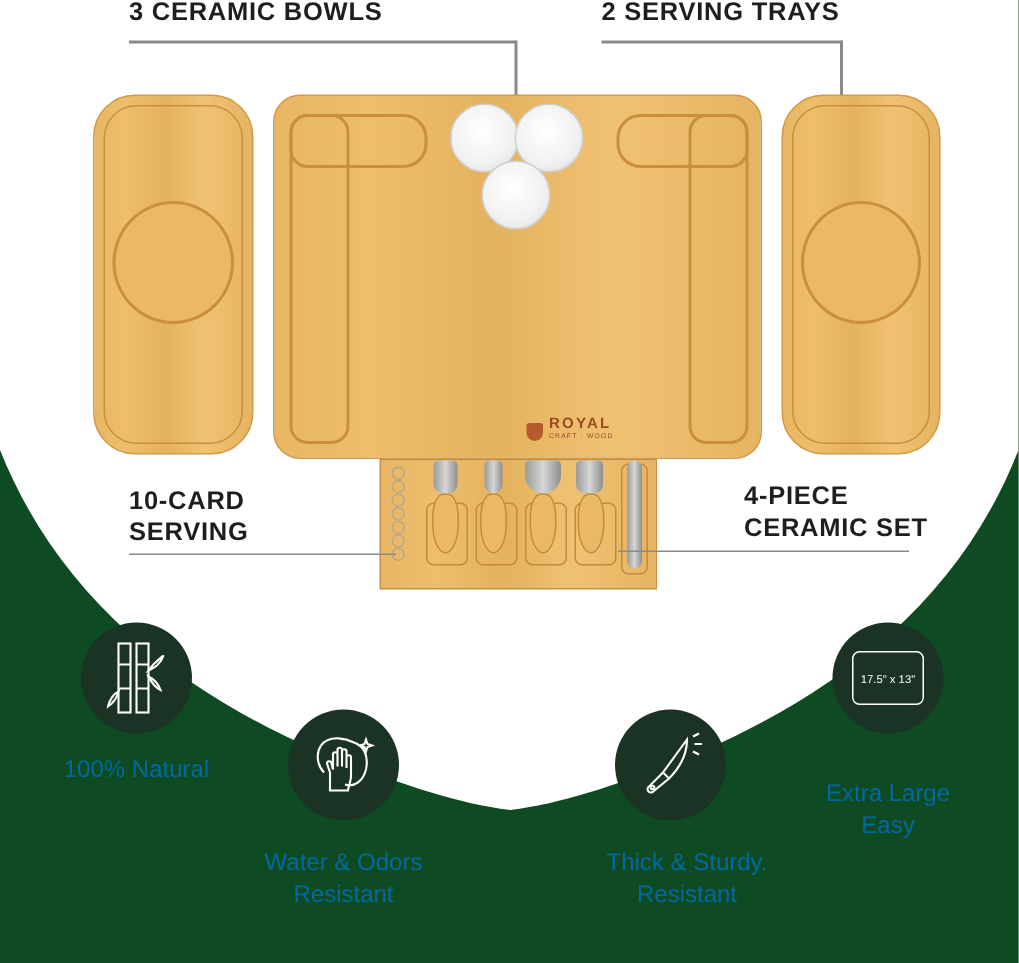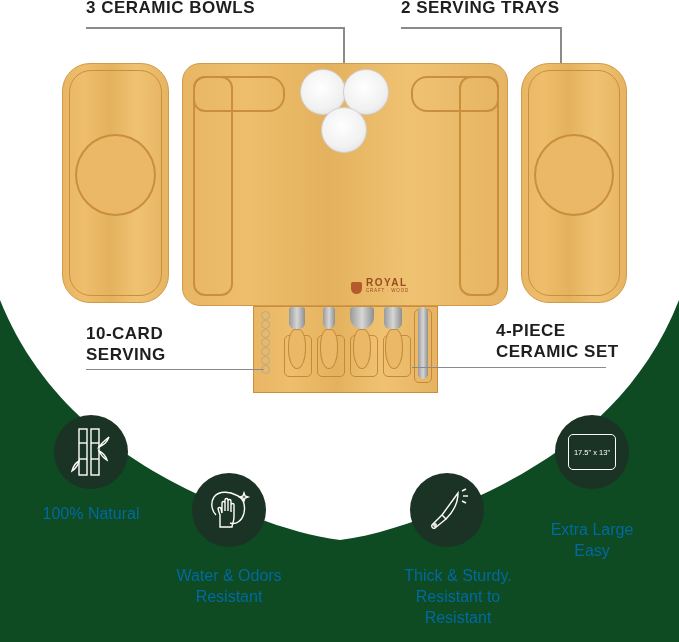--- a/index.html
+++ b/index.html
@@ -139,21 +139,20 @@
     <path d="M34,6 L18,28 L22,32 C30,24 34,16 34,6 Z"></path>
     <path d="M18,28 L8,38 C7,40 9,42 11,41 L22,32"></path>
     <circle cx="11" cy="38" r="1.2"></circle>
     <line x1="38" y1="4" x2="42" y2="2"></line>
     <line x1="39" y1="9" x2="44" y2="9"></line>
     <line x1="38" y1="14" x2="42" y2="16"></line>
   </svg>
 </div>
 <div class="feature-text" style="left:390px;top:565px;width:136px;">
   <div>Thick &amp; Sturdy.</div>
-  <div>Resistant to</div>
   <div>Resistant</div>
 </div>
 
 <div class="feature-circle" style="left:555px;top:415px;width:74px;height:74px;">
   <div style="width:48px;height:36px;border:1.5px solid #ffffff;border-radius:5px;box-sizing:border-box;display:flex;align-items:center;justify-content:center;">
     <span style="color:#ffffff;font-size:7.5px;white-space:nowrap;">17.5" x 13"</span>
   </div>
 </div>
 <div class="feature-text" style="left:532px;top:519px;width:120px;">
   <div>Extra Large</div>

